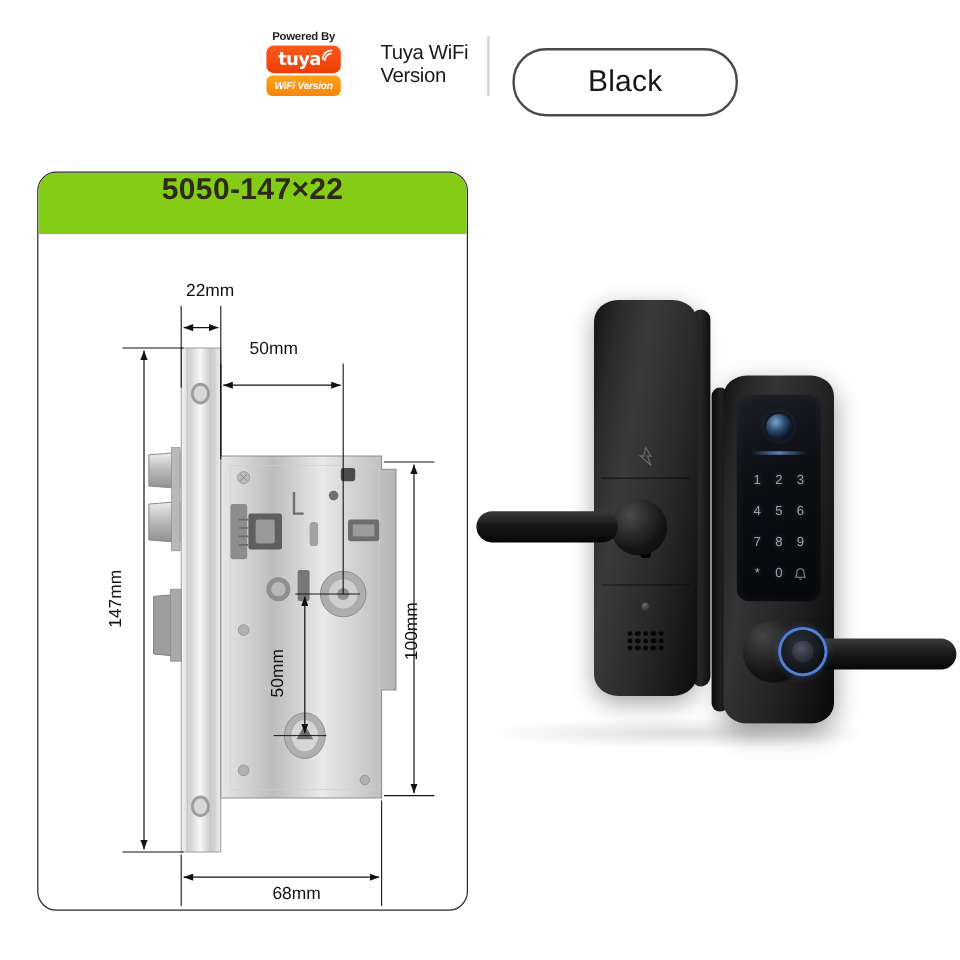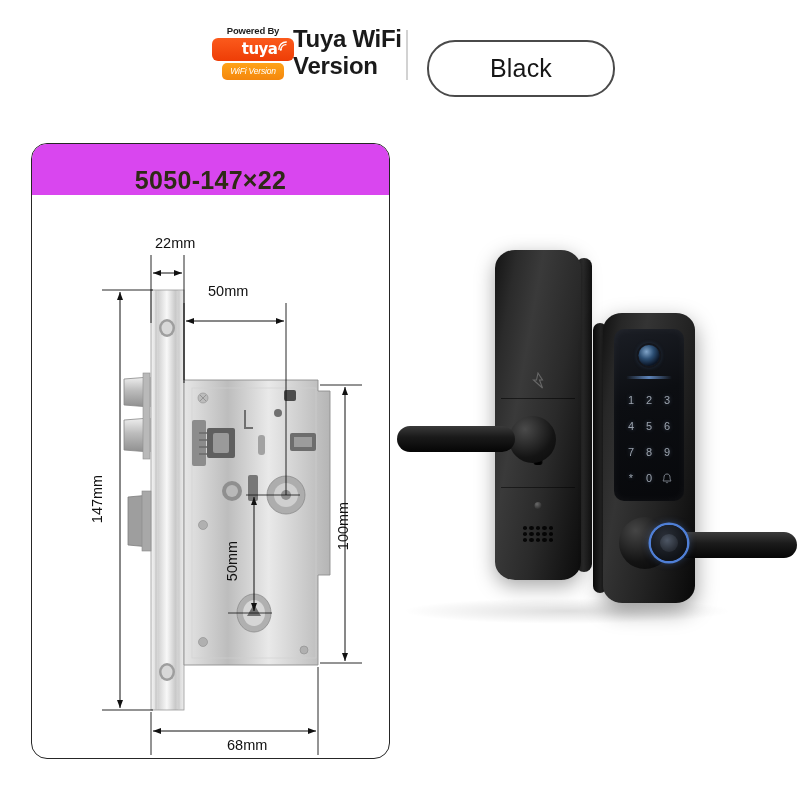--- a/index.html
+++ b/index.html
@@ -11,50 +11,50 @@
   .stage{position:absolute;inset:0;}
 
   
   .header{position:absolute;left:0;top:0;width:800px;height:120px;}
   .brand{position:absolute;left:222px;top:26px;display:flex;align-items:center;gap:9px;}
   .brand-badges{display:flex;flex-direction:column;align-items:center;width:62px;}
   .powered{font-size:9.5px;font-weight:bold;color:#1d1d1d;letter-spacing:-.2px;line-height:1;margin-bottom:2px;}
   .tuya-chip{
     width:62px;height:23px;border-radius:6px;background:#f5400f;
     background:linear-gradient(180deg,#fb5a1c 0%,#ee3d06 100%);
-    position:relative;display:flex;align-items:center;justify-content:center;padding-left:20px;
+    position:relative;display:flex;align-items:center;justify-content:center;
   }
   .tuya-word{font-size:15px;font-weight:bold;color:#fff;letter-spacing:-.6px;line-height:1;
     font-family:"DejaVu Sans",sans-serif;padding-right:7px;}
   .wifi-arc{position:absolute;right:5px;top:3px;width:11px;height:11px;}
   .wifi-chip{
     width:62px;height:17px;border-radius:5px;margin-top:2px;
     background:linear-gradient(180deg,#ffa318 0%,#f4870d 100%);
     display:flex;align-items:center;justify-content:center;
   }
-  .wifi-chip span{font-size:8.5px;font-weight:normal;color:#fff;font-style:italic;letter-spacing:-.2px;line-height:1;}
-  .brand-text{font-size:24px;font-weight:bold;color:#1a1a1a;line-height:1.12;letter-spacing:-.3px;}
+  .wifi-chip span{font-size:8.5px;font-weight:bold;color:#fff;font-style:italic;letter-spacing:-.2px;line-height:1;}
+  .brand-text{font-size:17px;font-weight:normal;color:#1a1a1a;line-height:1.12;letter-spacing:-.3px;margin-left:24px;}
 
   .divider{position:absolute;left:406px;top:30px;width:2px;height:50px;background:#d2d2d2;}
 
   .color-pill{
     position:absolute;left:427px;top:40px;width:184px;height:53px;
     border:2px solid #4a4a4a;border-radius:28px;background:#fff;
     display:flex;align-items:center;justify-content:center;
   }
   .color-pill span{font-size:25px;color:#161616;letter-spacing:.2px;}
 
   
   .card{
     position:absolute;left:31px;top:143px;width:357px;height:614px;
     border:1.4px solid #262626;border-radius:16px;background:#fff;overflow:hidden;
   }
   .card-banner{
     position:absolute;left:0;top:0;width:357px;height:51px;
-    background:#d946ef;display:flex;align-items:flex-end;justify-content:center;
+    background:#84cc16;display:flex;align-items:flex-start;justify-content:center;
     border-radius:14px 14px 0 0;
   }
   .card-banner span{font-size:25px;font-weight:bold;color:#2e2a16;letter-spacing:.3px;}
 
   .diagram{position:absolute;left:0;top:51px;width:357px;height:563px;}
   .dim-label{position:absolute;font-size:14.5px;color:#111;white-space:nowrap;}
   .dim-label.vert{transform-origin:center center;}
 
   
   .product{position:absolute;left:390px;top:215px;width:410px;height:400px;}

